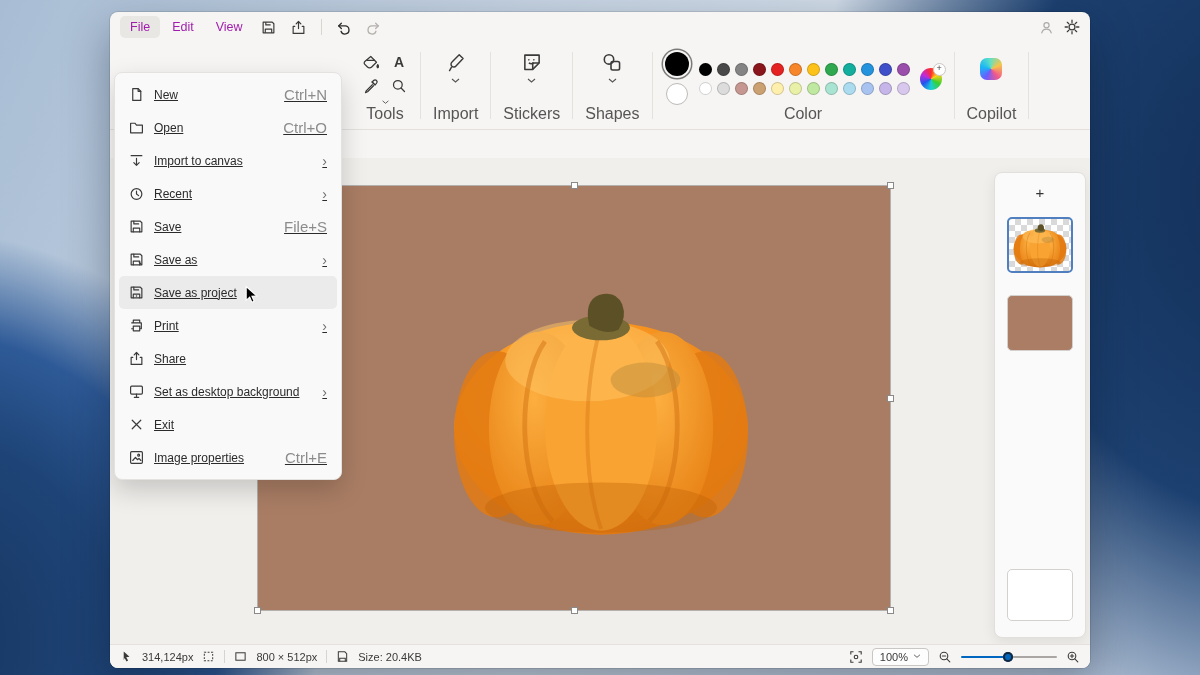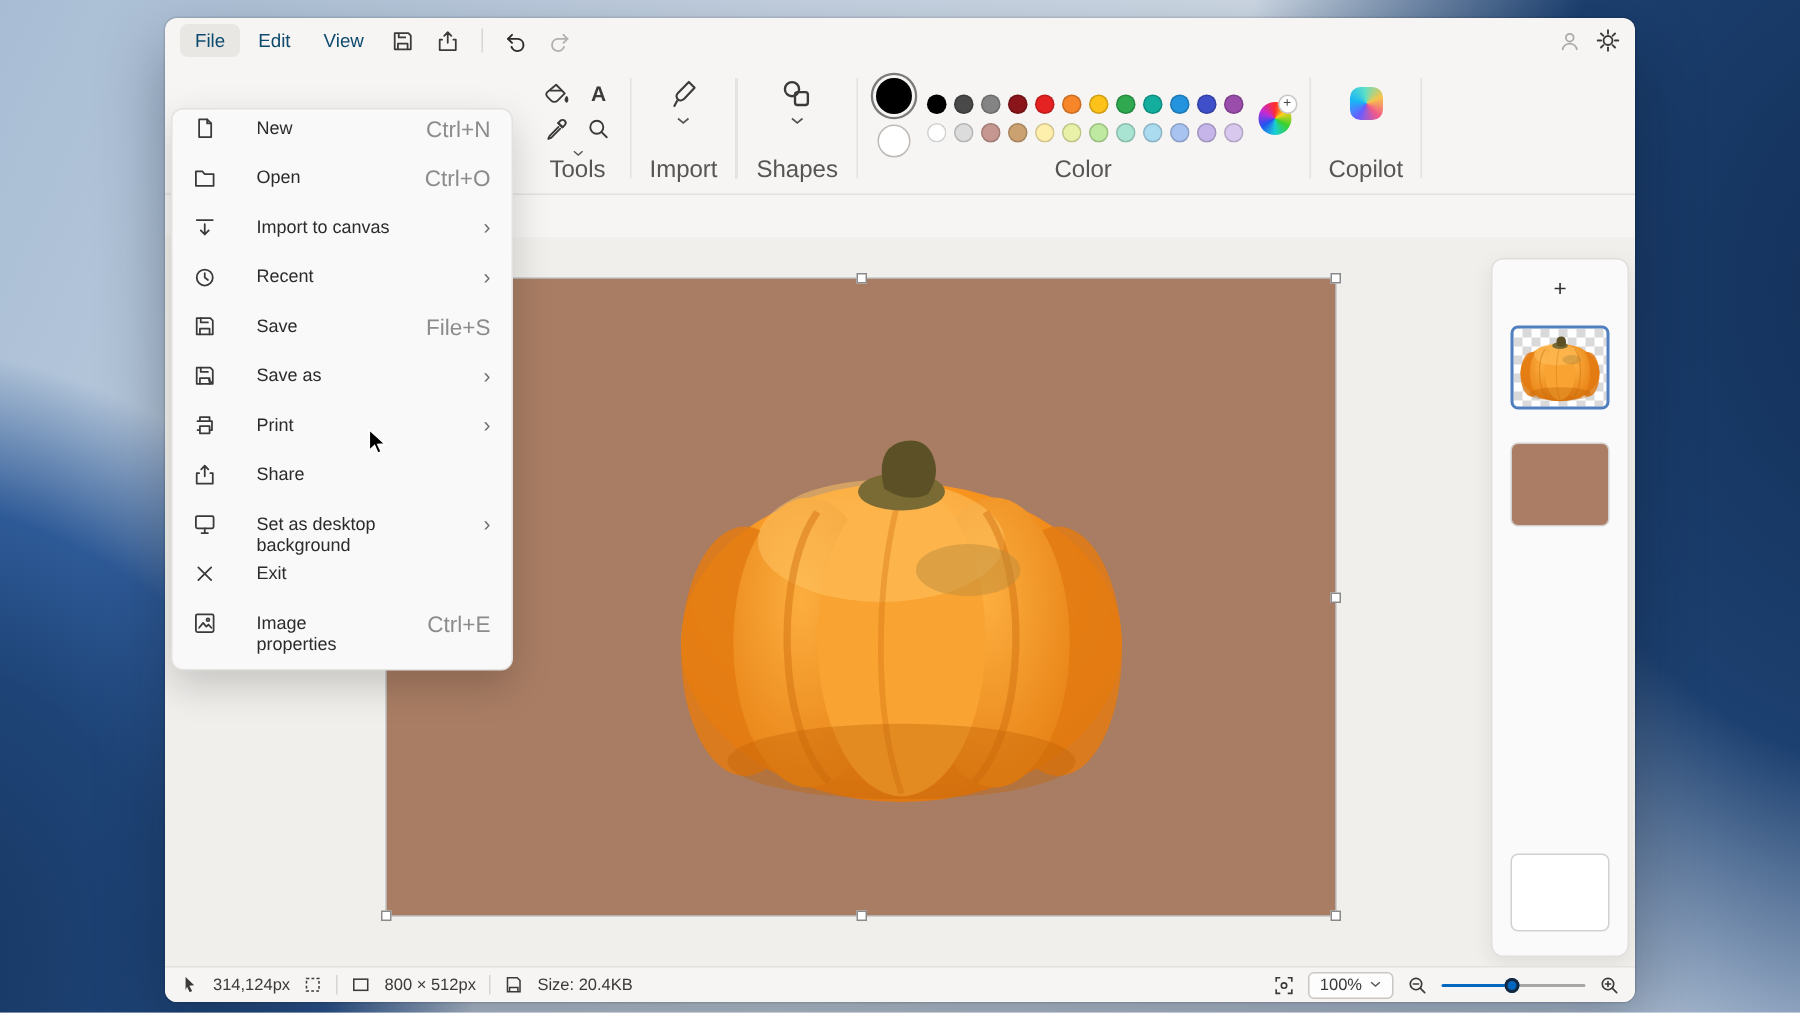--- a/index.html
+++ b/index.html
@@ -25,21 +25,21 @@
   .titlebar { height:28px; display:flex; align-items:center; padding-left:10px; }
   .app-icon { width:15px; height:15px; border-radius:4px;
     background:conic-gradient(#3aa0f3,#7b5cf0,#e85fa0,#f7b32b,#3aa0f3); margin-right:8px; position:relative; }
   .app-icon::after { content:""; position:absolute; left:5px; top:5px; width:5px; height:5px; border-radius:50%; background:#fff; }
   .title-text { font-size:11.5px; color:#2b2b2b; }
   .win-controls { margin-left:auto; display:flex; height:100%; }
   .win-btn { width:42px; height:100%; display:flex; align-items:center; justify-content:center; color:#333; }
 
   
   .menurow { height:30px; display:flex; align-items:center; padding:0 10px; gap:2px; }
-  .menu-btn { font-size:12.5px; color:#0c4a6e; padding:4px 10px; border-radius:5px; }
+  .menu-btn { font-size:12.5px; color:#a21caf; padding:4px 10px; border-radius:5px; }
   .menu-btn.active { background:#e9e7e4; }
   .qa-btn { width:28px; height:24px; display:flex; align-items:center; justify-content:center; border-radius:4px; }
   .v-sep { width:1px; height:16px; background:#d8d5d2; margin:0 6px; }
   .menurow .right { margin-left:auto; display:flex; align-items:center; gap:10px; }
 
   
   .ribbon { height:88px; display:flex; align-items:stretch; padding-left:240px; background:#f7f5f3; border-bottom:1px solid #e3e0dd; position:relative; }
   .rgroup { display:flex; flex-direction:column; align-items:center; justify-content:flex-start; padding:10px 12px 6px; position:relative; }
   .rsep { width:1px; background:#e4e1de; margin:10px 0; }
   .tools-grid { display:grid; grid-template-columns:18px 18px; grid-auto-rows:20px; gap:4px 10px; justify-items:center; align-items:center; }
@@ -86,21 +86,21 @@
   .sb-sep { width:1px; height:13px; background:#d6d3d0; }
   .zoom-select { display:flex; align-items:center; gap:5px; border:1px solid #c9c6c3; background:#fdfdfd; border-radius:4px; padding:2px 7px; }
   .slider { width:96px; height:12px; position:relative; }
   .slider .track-l { position:absolute; left:0; top:5px; height:2.5px; width:46px; background:#0067c0; border-radius:2px; }
   .slider .track-r { position:absolute; right:0; top:5px; height:2.5px; width:46px; background:#a9a6a3; border-radius:2px; }
   .slider .thumb { position:absolute; left:42px; top:1px; width:10px; height:10px; border-radius:50%; background:#0067c0; box-shadow:inset 0 0 0 2px #16263c; }
 
   
   .file-menu { position:absolute; left:4px; top:60px; width:228px; background:#f9f9f9; border:1px solid #e4e2e0;
     border-radius:8px; box-shadow:0 10px 26px rgba(0,0,0,.18); padding:5px 4px; z-index:40; }
-  .menu-item { height:33px; display:flex; gap:27px; padding:0 10px; border-radius:5px; font-size:12px; color:#2b2b2b; }
+  .menu-item { height:33px; display:flex; align-items:center; gap:10px; padding:0 10px; border-radius:5px; font-size:12px; color:#2b2b2b;text-decoration:underline; }
   .menu-item.highlighted { background:#ebebeb; }
   .mi-icon { width:15px; display:flex; }
   .mi-right { margin-left:auto; color:#8c8c8c; font-size:15px; }
   .mi-right.chevron { font-size:14px; line-height:1; color:#6f6f6f; }
 
   
   .mouse-cursor { position:absolute; left:133px; top:273px; width:17px; height:20px; z-index:60; }
 </style>
 </head>
 <body>
@@ -188,20 +188,35 @@
             <path d="M3.6 11l-1.8 3.3"></path>
           </svg>
         </span>
       <svg class="chev" width="9" height="6" viewBox="0 0 9 6" stroke="#555" fill="none" stroke-width="1.1">
           <path d="M1 1l3.5 3L8 1"></path>
         </svg>
       <span class="g-label">Import</span>
     </div>
     <div class="rsep"></div>
 
+    <div class="rgroup">
+      <span>
+          <svg width="20" height="22" viewBox="0 0 14 15" stroke="#3a3a3a" fill="none" stroke-width="1.1" stroke-linejoin="round">
+            <path d="M2 2h10v5.5L7.5 12H2z"></path>
+            <path d="M12 7.5H7.5V12"></path>
+            <circle cx="4.8" cy="5.3" r=".55" fill="#3a3a3a" stroke="none"></circle>
+            <circle cx="8.3" cy="5.3" r=".55" fill="#3a3a3a" stroke="none"></circle>
+            <path d="M4.8 7.4q1.7 1.2 3.4 0"></path>
+          </svg>
+        </span>
+      <svg class="chev" width="9" height="6" viewBox="0 0 9 6" stroke="#555" fill="none" stroke-width="1.1">
+          <path d="M1 1l3.5 3L8 1"></path>
+        </svg>
+      <span class="g-label">Stickers</span>
+    </div>
     <div class="rsep"></div>
 
     <div class="rgroup">
       <span>
           <svg width="20" height="22" viewBox="0 0 14 15" stroke="#3a3a3a" fill="none" stroke-width="1.1" stroke-linejoin="round">
             <circle cx="4.9" cy="5" r="3.3"></circle>
             <rect x="6.3" y="6.4" width="6" height="6" rx="1.2"></rect>
           </svg>
         </span>
       <svg class="chev" width="9" height="6" viewBox="0 0 9 6" stroke="#555" fill="none" stroke-width="1.1">
@@ -415,20 +430,31 @@
         <span class="mi-icon">
           <svg viewBox="0 0 14 14" width="15" height="15" fill="none" stroke="#3a3a3a" stroke-width="1.1" stroke-linecap="round" stroke-linejoin="round">
             <path d="M2 2h8.5L12 3.5V12H2z"></path>
             <path d="M4 12V8.5h6V12M4.5 2v2.6h4.5"></path>
             <path d="M9.5 9.5l2 2"></path>
           </svg>
         </span>
         <span class="mi-label">Save as</span>
         <span class="mi-right chevron">›</span>
       </div>
+      <div class="menu-item highlighted">
+        <span class="mi-icon">
+          <svg viewBox="0 0 14 14" width="15" height="15" fill="none" stroke="#3a3a3a" stroke-width="1.1" stroke-linecap="round" stroke-linejoin="round">
+            <path d="M2 2h8.5L12 3.5V12H2z"></path>
+            <path d="M4 12V8.5h6V12M4.5 2v2.6h4.5"></path>
+            <circle cx="7" cy="10.2" r=".7" fill="#3a3a3a" stroke="none"></circle>
+          </svg>
+        </span>
+        <span class="mi-label">Save as project</span>
+        <span class="mi-right"></span>
+      </div>
       <div class="menu-item">
         <span class="mi-icon">
           <svg viewBox="0 0 14 14" width="15" height="15" fill="none" stroke="#3a3a3a" stroke-width="1.1" stroke-linecap="round" stroke-linejoin="round">
             <path d="M4 4.5V2h6v2.5M2.5 4.5h9V10H10M4 7.5h6V12H4zM2.5 10H4"></path>
           </svg>
         </span>
         <span class="mi-label">Print</span>
         <span class="mi-right chevron">›</span>
       </div>
       <div class="menu-item">

